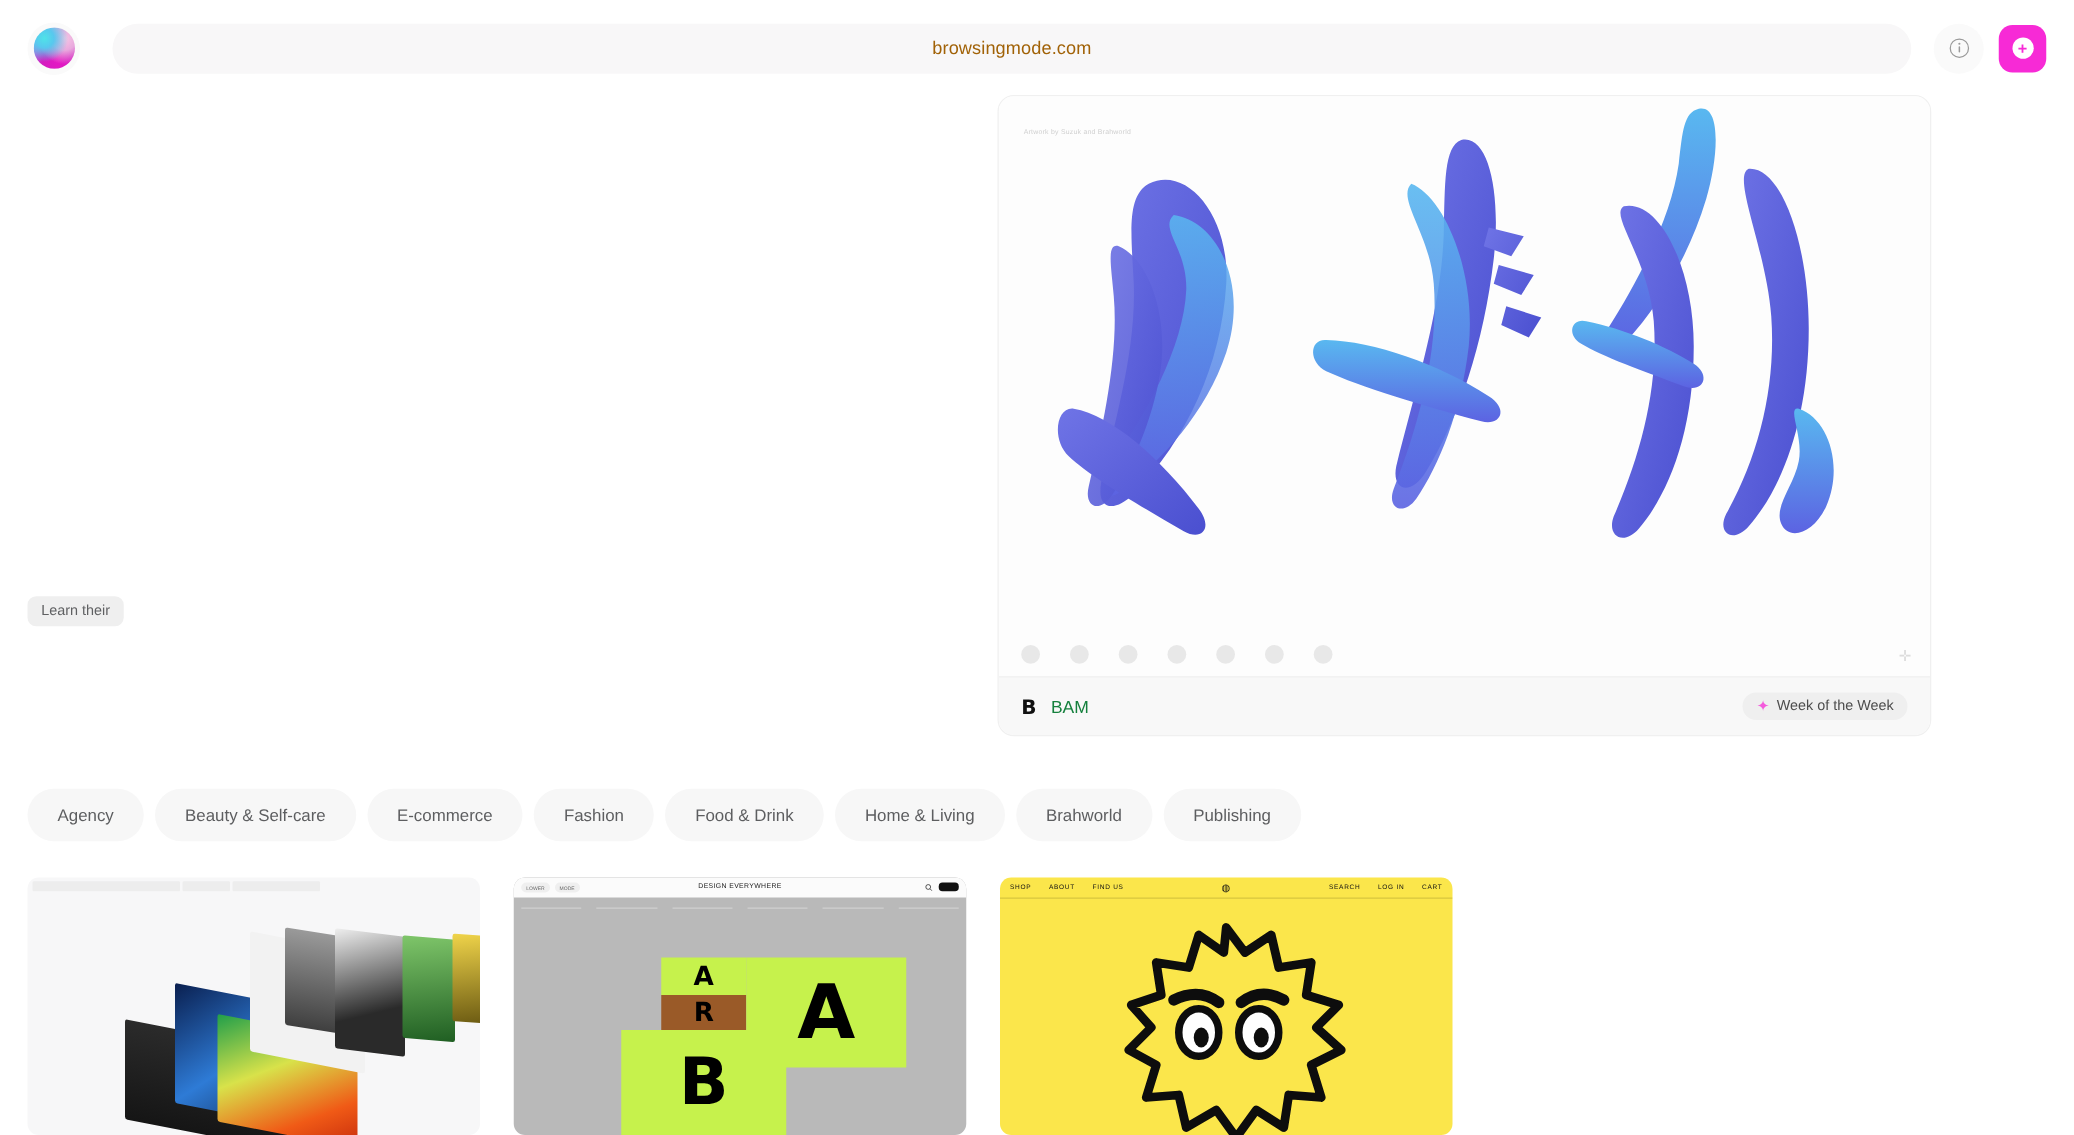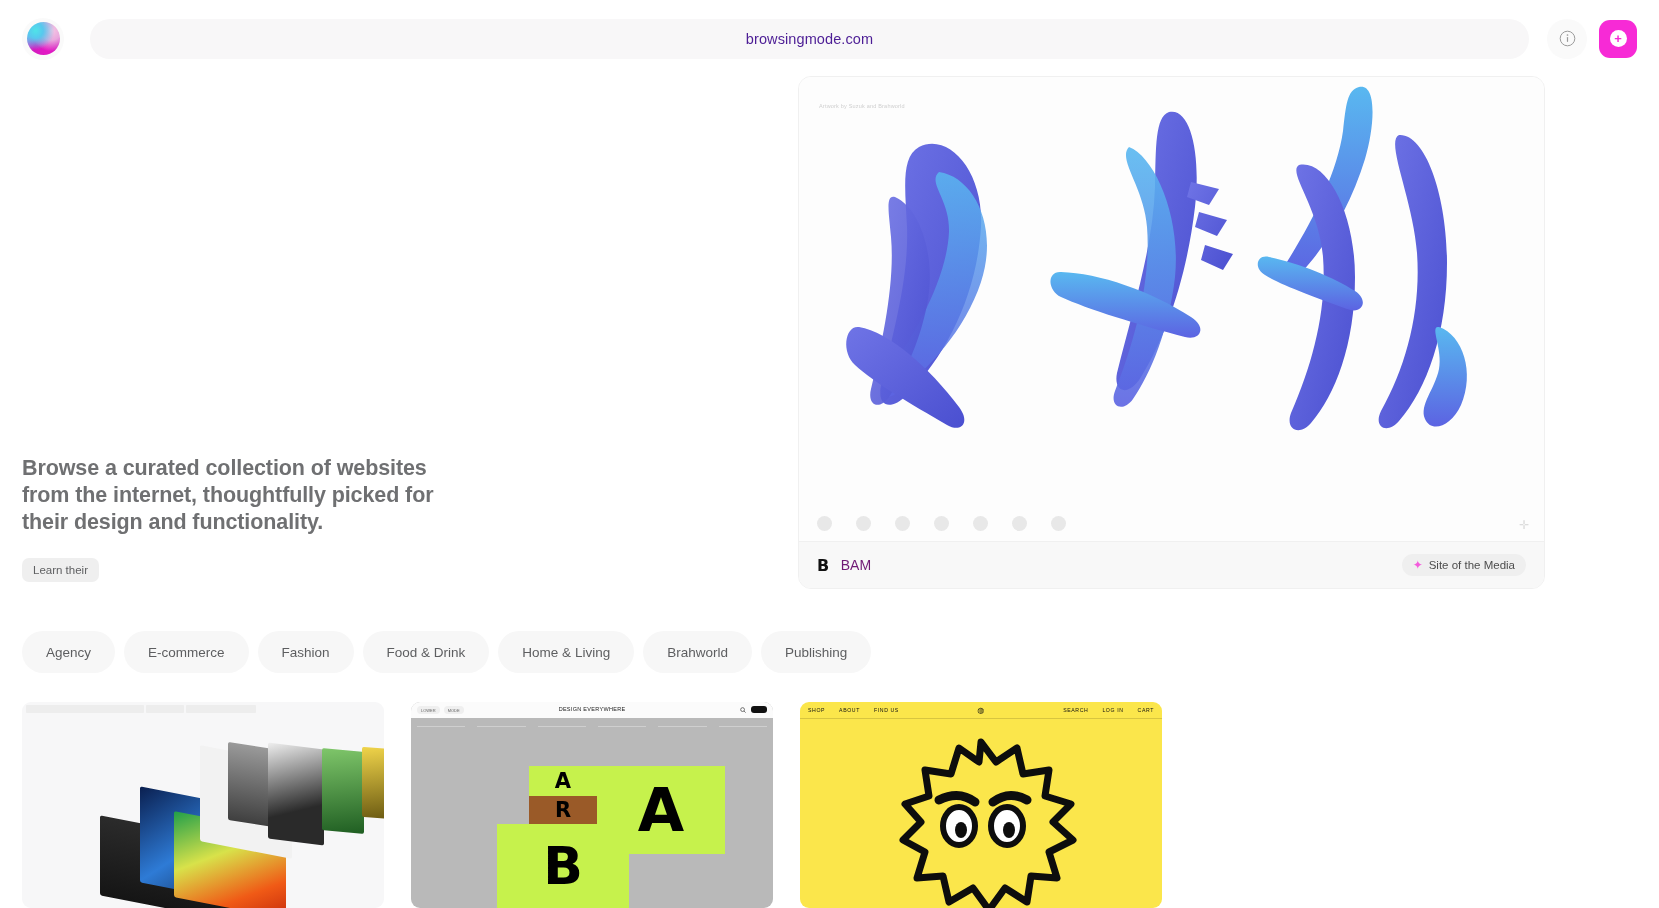--- a/index.html
+++ b/index.html
@@ -34,21 +34,21 @@
   }
   .url-bar {
     flex: 1 1 auto;
     height: 40px;
     margin: 0 18px 0 26px;
     border-radius: 20px;
     background: #f8f7f8;
     display: flex; align-items: center; justify-content: center;
   }
   .url-text {
-    font-size: 14.5px; color: #4c1d95; letter-spacing: .1px;
+    font-size: 14.5px; color: #a16207; letter-spacing: .1px;
   }
   .info-btn {
     width: 40px; height: 40px; border-radius: 50%;
     background: #fafafa;
     display: flex; align-items: center; justify-content: center;
     flex: 0 0 auto; margin-right: 12px;
     border: none; cursor: pointer;
   }
   .info-btn svg { display: block; }
   .add-btn {
@@ -116,21 +116,21 @@
     background: #f8f8f8;
     border-top: 1px solid #f0f0f0;
     display: flex; align-items: center;
     padding: 0 18px;
   }
   .site-logo {
     font-size: 16px; font-weight: 700; color: #111;
     font-family: "DejaVu Sans", sans-serif;
     margin-right: 12px; letter-spacing: -.5px;
   }
-  .site-name { font-size: 14px; color: #701a75; }
+  .site-name { font-size: 14px; color: #15803d; }
   .sotw {
     margin-left: auto;
     display: flex; align-items: center; gap: 6px;
     padding: 5px 11px; border-radius: 14px;
     background: #efefef;
     font-size: 11.5px; color: #4d4d4d;
     cursor: pointer;
   }
   .star { color: #f45bdc; font-size: 12px; line-height: 1; }
 
@@ -271,21 +271,20 @@
       <rect x="7.9" y="6.9" width="1.2" height="5" rx=".6" fill="#9a9a9a"></rect>
     </svg>
   </button>
 
   <button class="add-btn">
     <span class="circle">+</span>
   </button>
 </div>
 
 <div class="hero-left">
-  <div class="headline">Browse a curated collection of websites from the internet, thoughtfully picked for their design and functionality.</div>
   <button class="learn-more">Learn their</button>
 </div>
 
 <div class="featured-card">
 
   <div class="featured-stage">
     <span class="artwork-credit">Artwork by Suzuk and Brahworld</span>
 
     <svg class="blob-svg" width="747" height="466" viewBox="0 0 747 466">
       <defs>
@@ -326,27 +325,28 @@
       <span class="dot"></span>
     </div>
     <span class="plus-corner">✛</span>
   </div>
 
   <div class="featured-footer">
     <span class="site-logo">B</span>
     <span class="site-name">BAM</span>
     <span class="sotw">
       <span class="star">✦</span>
-      <span>Site of the Media</span>
+      <span>Week of the Week</span>
     </span>
   </div>
 </div>
 
 <div class="categories">
   <button class="pill">Agency</button>
+  <button class="pill">Beauty &amp; Self-care</button>
   <button class="pill">E-commerce</button>
   <button class="pill">Fashion</button>
   <button class="pill">Food &amp; Drink</button>
   <button class="pill">Home &amp; Living</button>
   <button class="pill">Brahworld</button>
   <button class="pill">Publishing</button>
 </div>
 
 <div class="grid">
 

